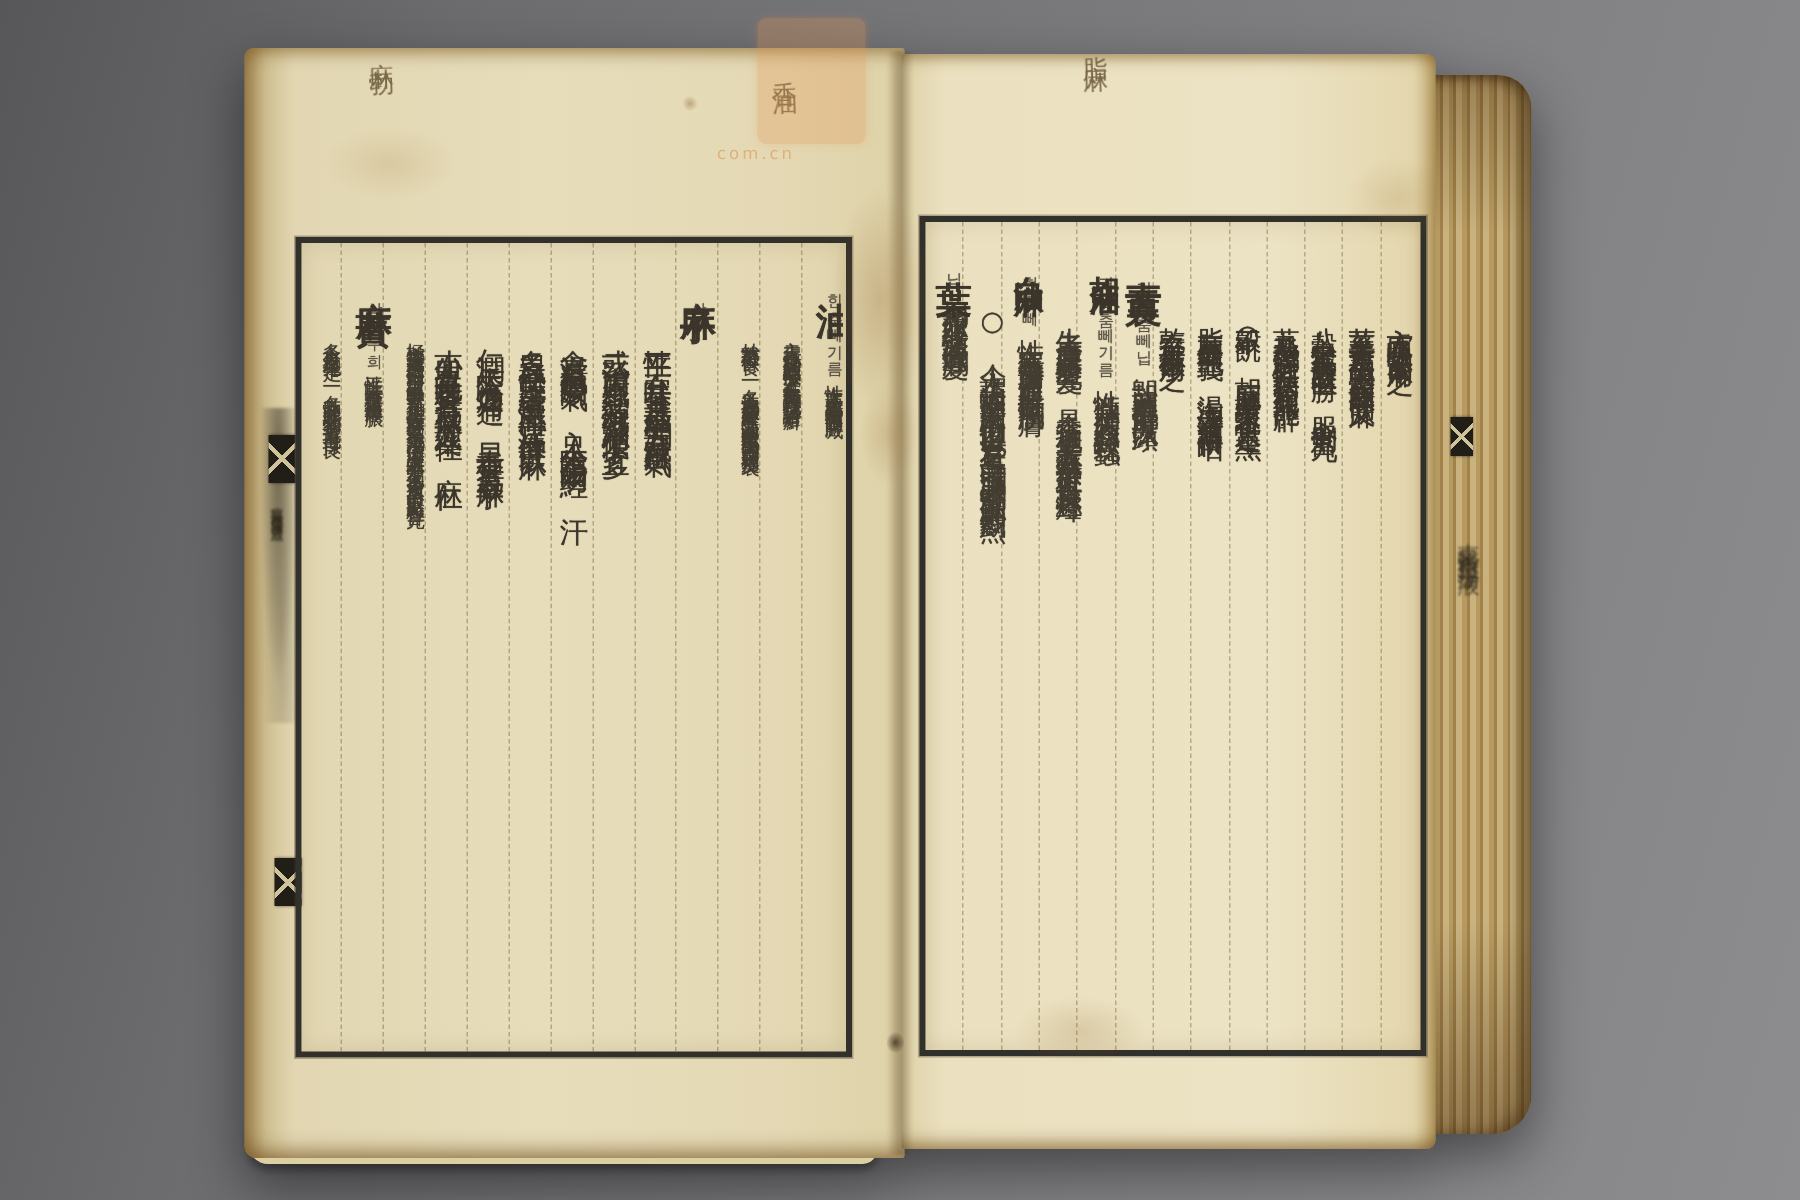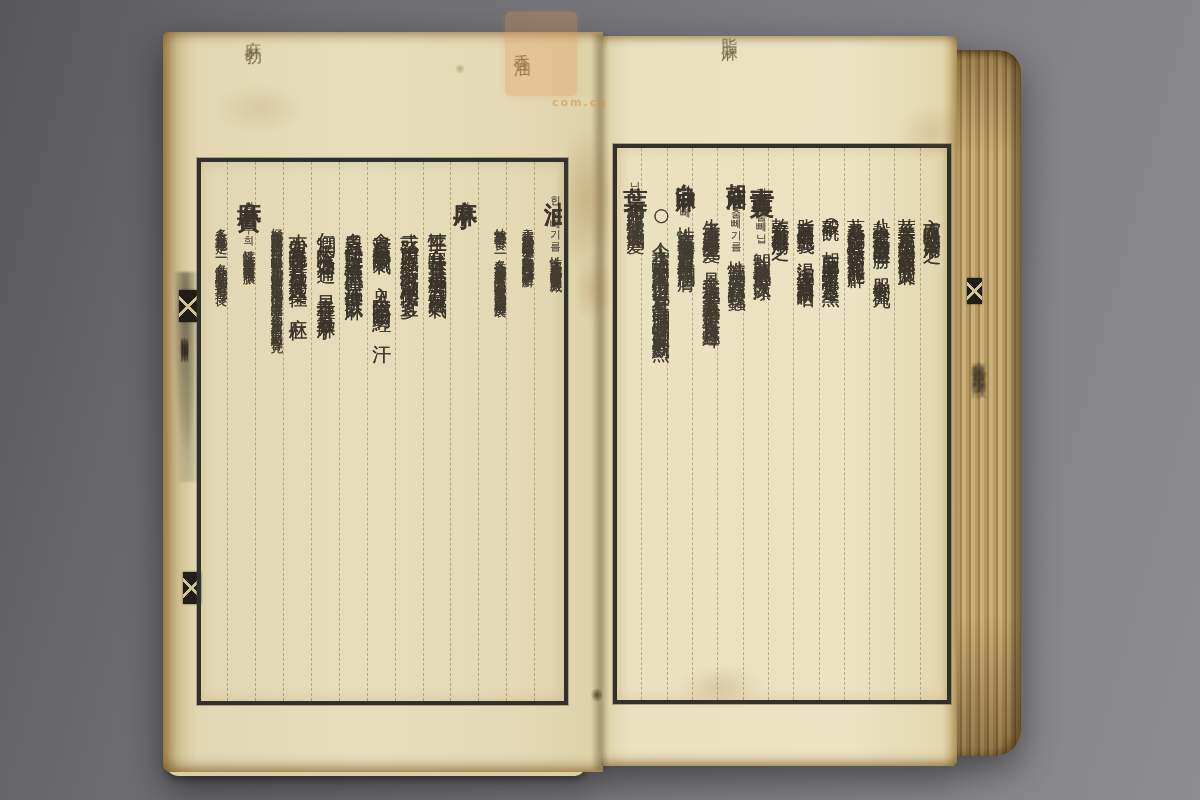--- a/index.html
+++ b/index.html
@@ -71,23 +71,23 @@
        color:rgba(45,38,26,.78);filter:blur(.8px);overflow:hidden;}
   #spine-smear{position:absolute;left:12px;top:240px;width:26px;height:210px;
        background:radial-gradient(ellipse at 40% 15%,rgba(35,28,18,.55),rgba(35,28,18,0) 60%),
                   radial-gradient(ellipse at 50% 70%,rgba(35,28,18,.25),rgba(35,28,18,0) 70%);
        filter:blur(1px);}
   
   .stain{position:absolute;border-radius:50%;pointer-events:none;}
   
   #watermark{position:absolute;left:505px;top:12px;width:72px;height:84px;border-radius:6px;
        background:rgba(226,148,83,.30);box-shadow:0 0 6px rgba(226,148,83,.25);}
-  #watermark-text{position:absolute;left:478px;top:96px;width:130px;text-align:right;
+  #watermark-text{position:absolute;left:478px;top:96px;width:130px;text-align:left;
        font-family:"DejaVu Sans","Liberation Sans",sans-serif;
-       font-size:11px;letter-spacing:2px;color:rgba(222,140,75,.55);filter:blur(.4px);font-weight:bold;}
+       font-size:11px;letter-spacing:2px;color:rgba(222,140,75,.55);filter:blur(.4px);}
 </style>
 </head>
 <body>
 
 <div id="stage">
 
   <div id="book">
 
     <div id="edge-stack">
       <div class="fishtail" style="left:14px;top:228px;width:15px;height:26px;"></div>

